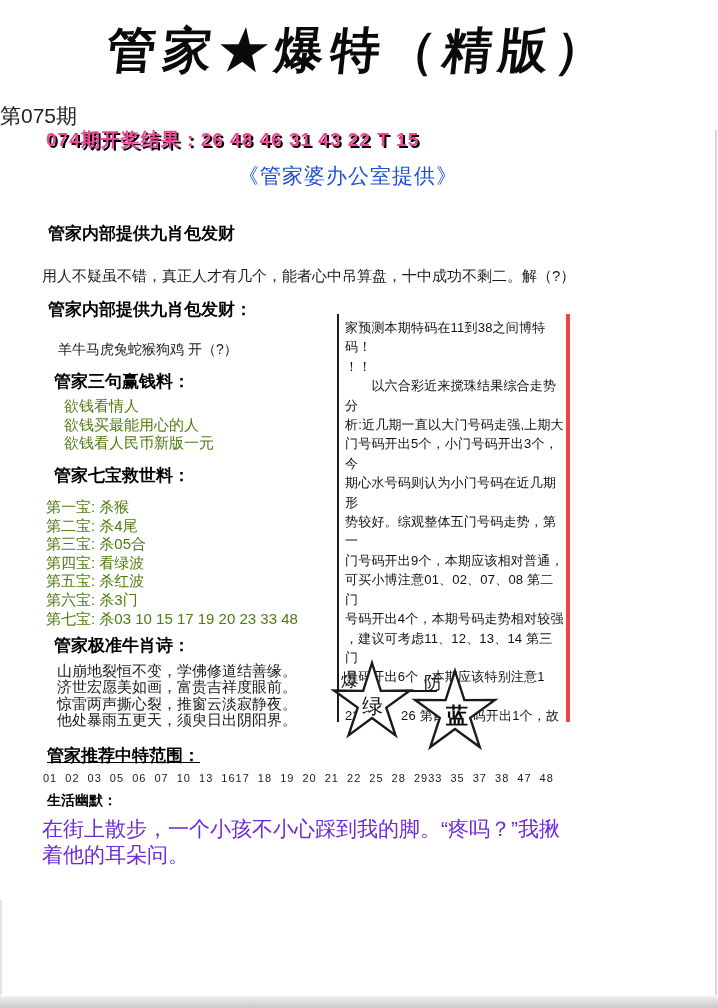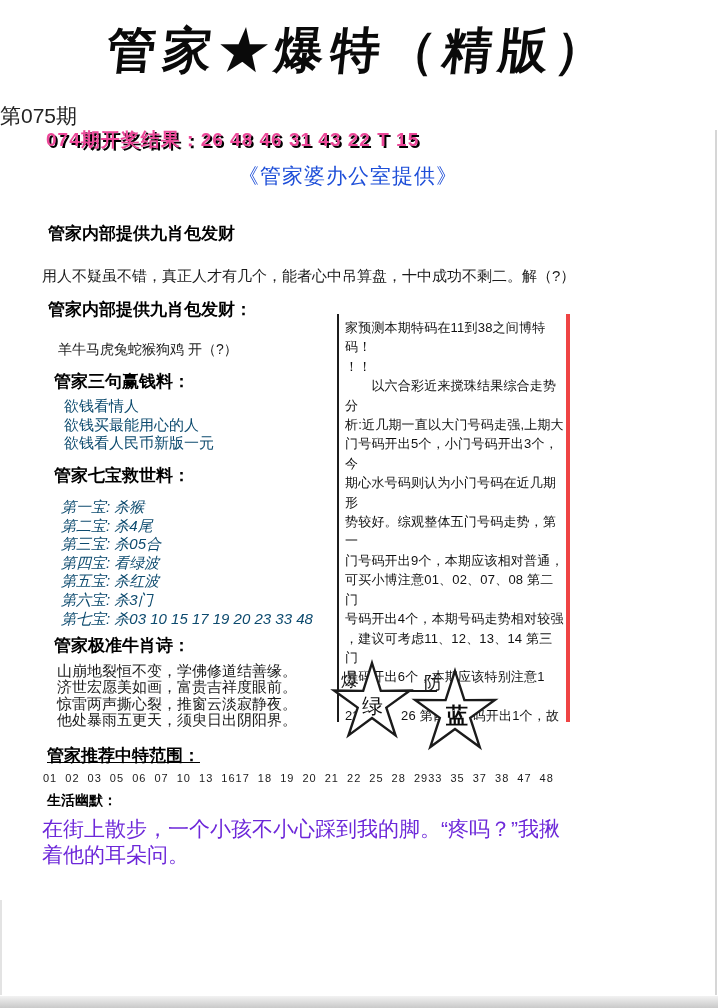--- a/index.html
+++ b/index.html
@@ -15,21 +15,21 @@
     transform:skewX(-6deg);white-space:nowrap;
   }
   .issue{top:102px;left:0;width:680px;text-align:left;font-size:21px;color:#222;}
   .result-line{
     top:127px;left:46px;font-size:19px;font-weight:bold;color:#ec4899;
     text-shadow:2px 2px 0 #000;letter-spacing:1px;white-space:nowrap;
   }
   .provider{top:162px;left:238px;font-size:21px;color:#1d4ed8;letter-spacing:1px;}
   .sec-head{font-weight:bold;font-size:17px;color:#000;white-space:nowrap;}
   .body-text{font-size:15px;color:#1a1a1a;white-space:nowrap;}
-  .list{font-size:15px;color:#0c4a6e;}
+  .list{font-size:15px;color:#4d7c0f;}
   .list div{height:18.6px;line-height:18.6px;white-space:nowrap;}
   .poem div{height:16.3px;line-height:16.3px;white-space:nowrap;font-size:15px;color:#1a1a1a;}
   .numbers{font-size:11px;letter-spacing:1px;word-spacing:4px;white-space:nowrap;color:#1a1a1a;}
   .humor-body{font-size:21px;line-height:26px;color:#6d28d9;white-space:pre-line;width:660px;}
   .analysis-box{
     top:314px;left:337px;width:219px;height:404px;
     border-left:2px solid #1c1c1c;border-right:4px solid #ef4444;
     padding:4px 2px 0 6px;
     font-size:13px;line-height:19.4px;color:#111;
     white-space:pre-line;word-break:break-all;overflow:hidden;letter-spacing:0.2px;
@@ -62,21 +62,21 @@
   <div class="abs body-text" style="top:341px;left:58px;font-size:14px;">羊牛马虎兔蛇猴狗鸡 开（?）</div>
 
   <div class="abs sec-head" style="top:370px;left:54px;">管家三句赢钱料：</div>
   <div class="abs list" style="top:397px;left:64px;">
     <div>欲钱看情人</div>
     <div>欲钱买最能用心的人</div>
     <div>欲钱看人民币新版一元</div>
   </div>
 
   <div class="abs sec-head" style="top:464px;left:54px;">管家七宝救世料：</div>
-  <div class="abs list" style="top:498px;left:61px;font-style:italic;">
+  <div class="abs list" style="top:498px;left:46px;">
     <div>第一宝: 杀猴</div>
     <div>第二宝: 杀4尾</div>
     <div>第三宝: 杀05合</div>
     <div>第四宝: 看绿波</div>
     <div>第五宝: 杀红波</div>
     <div>第六宝: 杀3门</div>
     <div>第七宝: 杀03 10 15 17 19 20 23 33 48</div>
   </div>
 
   <div class="abs sec-head" style="top:634px;left:54px;">管家极准牛肖诗：</div>

